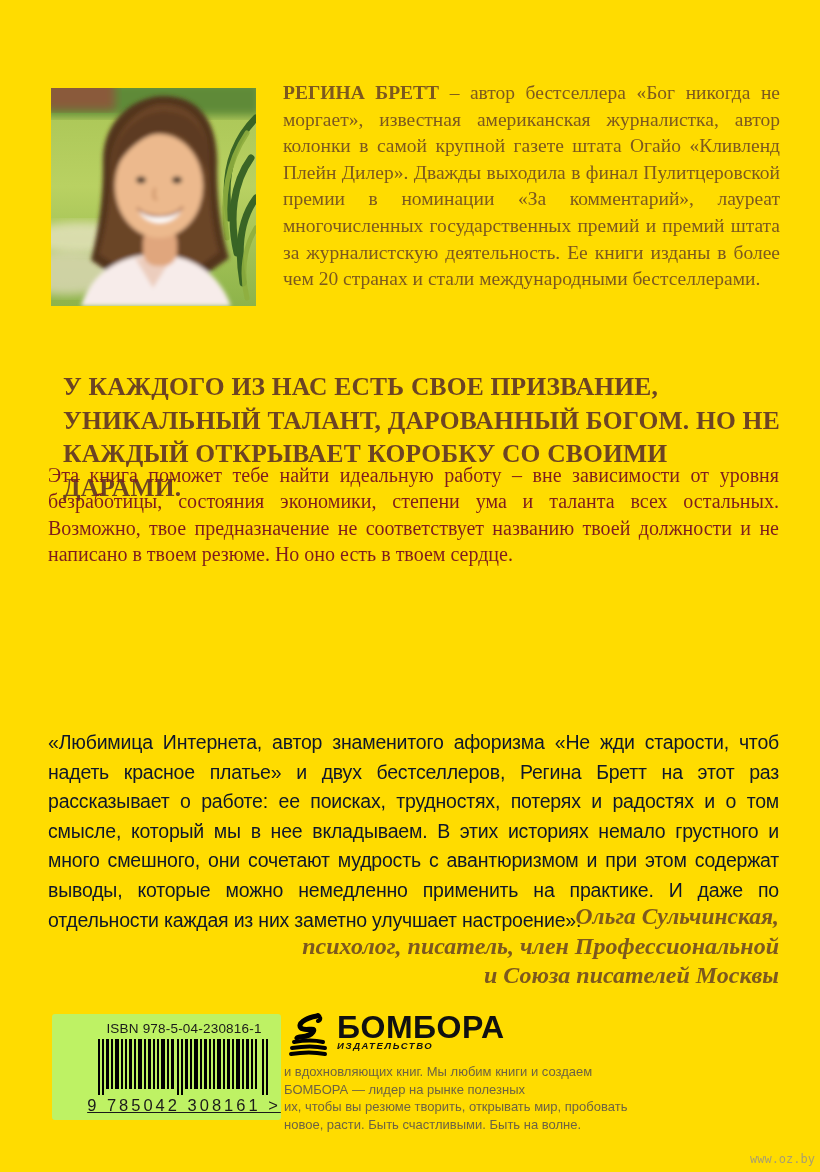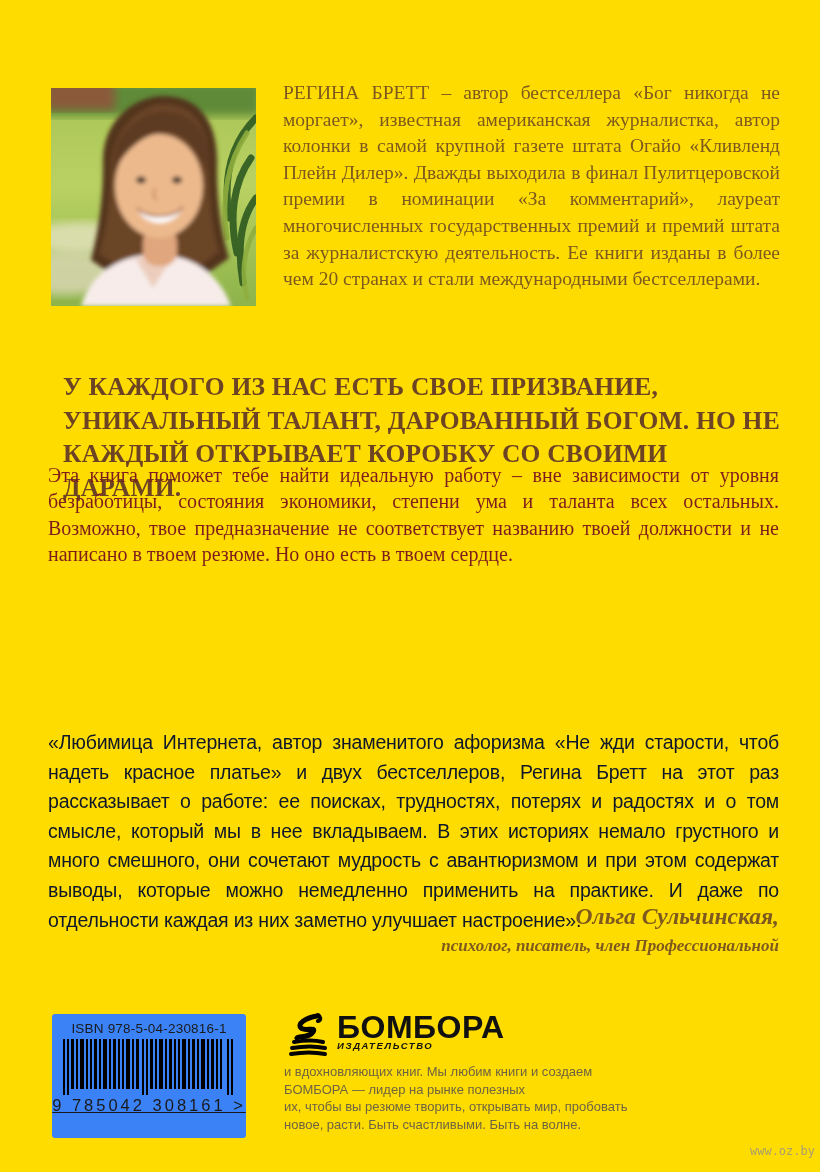--- a/index.html
+++ b/index.html
@@ -15,21 +15,21 @@
     position:absolute;left:51px;top:88px;width:205px;height:218px;
     overflow:hidden;
   }
   .bio{
     position:absolute;left:283px;top:80px;width:497px;
     margin:0;
     font-size:19.5px;line-height:26.6px;
     color:#7d591e;
     text-align:justify;
   }
-  .bio-name{font-weight:normal;}
+  .bio-name{font-weight:bold;}
   
   .headline{
     position:absolute;left:48px;top:355px;width:725px;
     margin:15px;
     font-size:25.5px;line-height:33.5px;
     font-weight:bold;
     color:#6d4423;
     letter-spacing:.2px;
   }
   
@@ -50,27 +50,27 @@
     color:#0f172a;
     text-align:justify;
   }
   .attribution{
     position:absolute;right:41px;top:900px;width:560px;
     text-align:right;
     color:#7d591e;
     font-style:italic;font-weight:bold;
   }
   .attribution-name{font-size:23.5px;line-height:32px;}
-  .attribution-line{font-size:17px;line-height:28.6px;}
+  .attribution-line{font-size:24px;line-height:28.6px;}
   
   .isbn-card{
-    position:absolute;left:52px;top:1014px;width:194px;height:124px;
-    background:#3b82f6;border-radius:3px;
+    position:absolute;left:52px;top:1014px;width:194px;height:106px;
+    background:#bef264;border-radius:3px;
     display:flex;flex-direction:column;align-items:center;
-    font-family:"Liberation Sans", sans-serif;color:#1a1a1a;
+    font-family:"Liberation Sans", sans-serif;color:#1a1a1a;padding-left:35px;
   }
   .isbn-label{font-size:13.5px;margin-top:7px;letter-spacing:.2px;}
   .barcode-svg{margin-top:3px;}
   .barcode-digits{
     font-size:16.5px;letter-spacing:3px;margin-top:1px;
     white-space:nowrap;
     text-decoration:underline;
   }
   .publisher-logo{
     position:absolute;left:287px;top:1012px;
@@ -87,21 +87,21 @@
     font-family:"Liberation Sans", sans-serif;
     font-weight:bold;font-size:9.5px;color:#111;letter-spacing:1.6px;font-style:italic;
   }
   .publisher-blurb{
     position:absolute;left:284px;top:1063px;width:370px;
     font-family:"Liberation Sans", sans-serif;
     font-size:13px;line-height:17.6px;
     color:#6e6342;
   }
   .watermark{
-    position:absolute;right:5px;bottom:14px;
+    position:absolute;right:5px;bottom:6px;
     font-family:"DejaVu Sans Mono", monospace;
     font-size:12px;color:#9a9484;opacity:.85;
   }
 </style>
 </head>
 <body>
 
 <div class="cover">
 
   <div class="photo-box">
@@ -165,20 +165,21 @@
 
   <div class="body-block">
     <p>Эта книга поможет тебе найти идеальную работу – вне зависимости от уровня безработицы, состояния экономики, степени ума и таланта всех остальных. Возможно, твое предназначение не соответствует названию твоей должности и не написано в твоем резюме. Но оно есть в твоем сердце.</p>
   </div>
 
   <p class="review">«Любимица Интернета, автор знаменитого афоризма «Не жди старости, чтоб надеть красное платье» и двух бестселлеров, Регина Бретт на этот раз рассказывает о работе: ее поисках, трудностях, потерях и радостях и о том смысле, который мы в нее вкладываем. В этих историях немало грустного и много смешного, они сочетают мудрость с авантюризмом и при этом содержат выводы, которые можно немедленно применить на практике. И даже по отдельности каждая из них заметно улучшает настроение».</p>
 
   <div class="attribution">
     <div class="attribution-name">Ольга Сульчинская,</div>
     <div class="attribution-line">психолог, писатель, член Профессиональной</div>
+    <div class="attribution-line">и Союза писателей Москвы</div>
   </div>
 
   <div class="isbn-card">
     <div class="isbn-label">ISBN 978-5-04-230816-1</div>
     <svg class="barcode-svg" width="172" height="56" viewBox="0 0 172 56">
       <g fill="#000">
         <rect x="0" y="0" width="2" height="56"></rect>
           <rect x="4" y="0" width="2" height="56"></rect>
         <rect x="8" y="0" width="3" height="50"></rect>
           <rect x="13" y="0" width="2" height="50"></rect>

